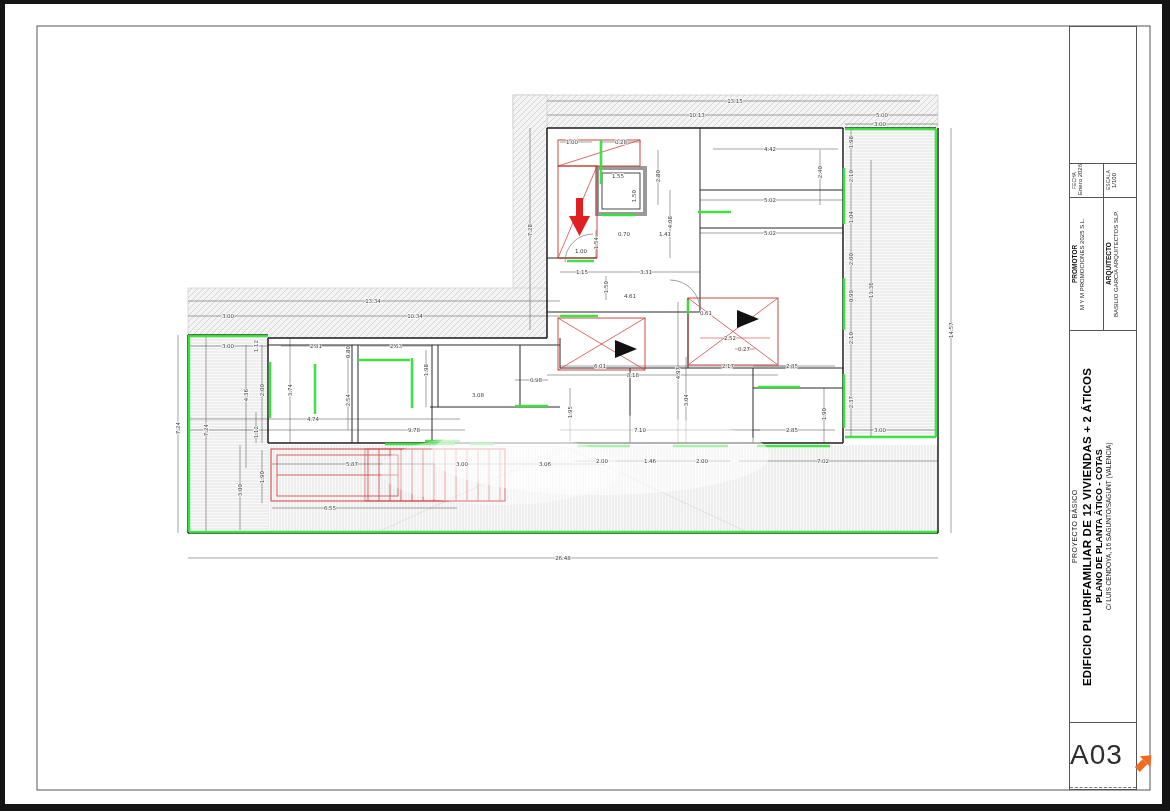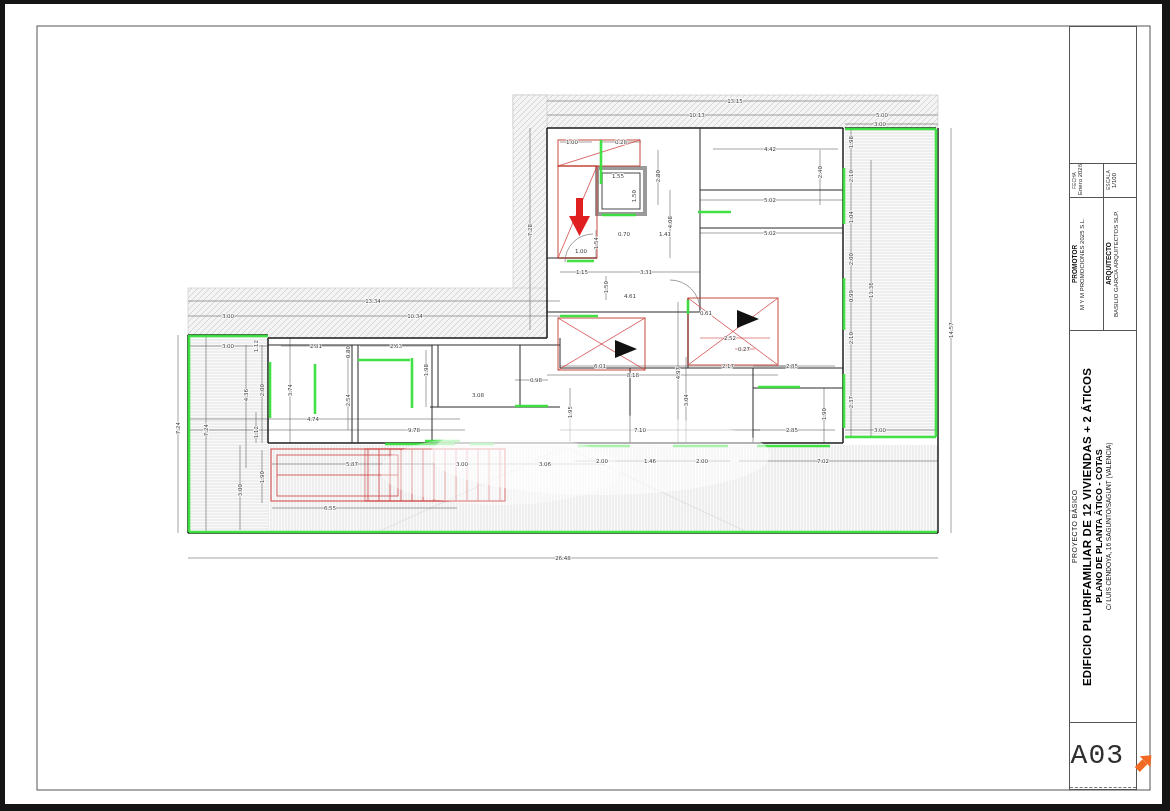--- a/index.html
+++ b/index.html
@@ -14,21 +14,21 @@
   .tb-sec{box-sizing:border-box;border-bottom:1px solid #555;overflow:visible;}
   .tb-empty{height:137px;}
   .tb-meta{height:34px;display:flex;}
   .tb-meta-cell{width:50%;height:100%;box-sizing:border-box;}
   .tb-meta-cell + .tb-meta-cell{border-left:1px solid #555;}
   .tb-firms{height:133px;display:flex;}
   .tb-firm-cell{width:50%;height:100%;box-sizing:border-box;}
   .tb-firm-cell + .tb-firm-cell{border-left:1px solid #555;}
   .tb-project{height:392px;}
   .tb-sheet{height:64px;border-bottom:1px dashed #777;position:relative;
-            display:flex;align-items:center;justify-content:flex-end;font-family:Liberation Mono, monospace;}
+            display:flex;align-items:center;justify-content:flex-start;}
   .rot{height:100%;width:100%;writing-mode:vertical-rl;transform:rotate(180deg);
        text-align:center;padding:2px 1px;box-sizing:border-box;}
   .rot span{display:block;line-height:1.25;white-space:nowrap;}
   .t-label{font-size:5px;color:#333;}
   .t-small{font-size:6px;color:#222;}
   .t-bold-s{font-size:6.5px;font-weight:bold;color:#111;}
   .t-proy{font-size:7px;color:#222;letter-spacing:.4px;}
   .t-title{font-size:11.5px;font-weight:bold;color:#000;letter-spacing:.2px;}
   .t-plano{font-size:9px;font-weight:bold;color:#000;}
   .t-dir{font-size:6.5px;color:#222;}

